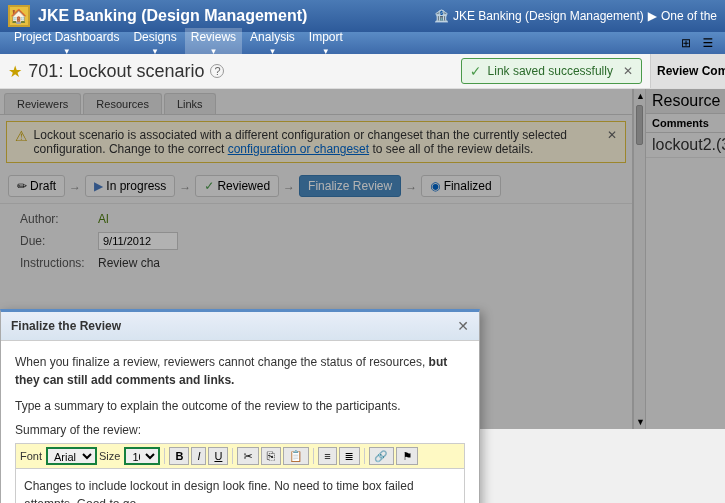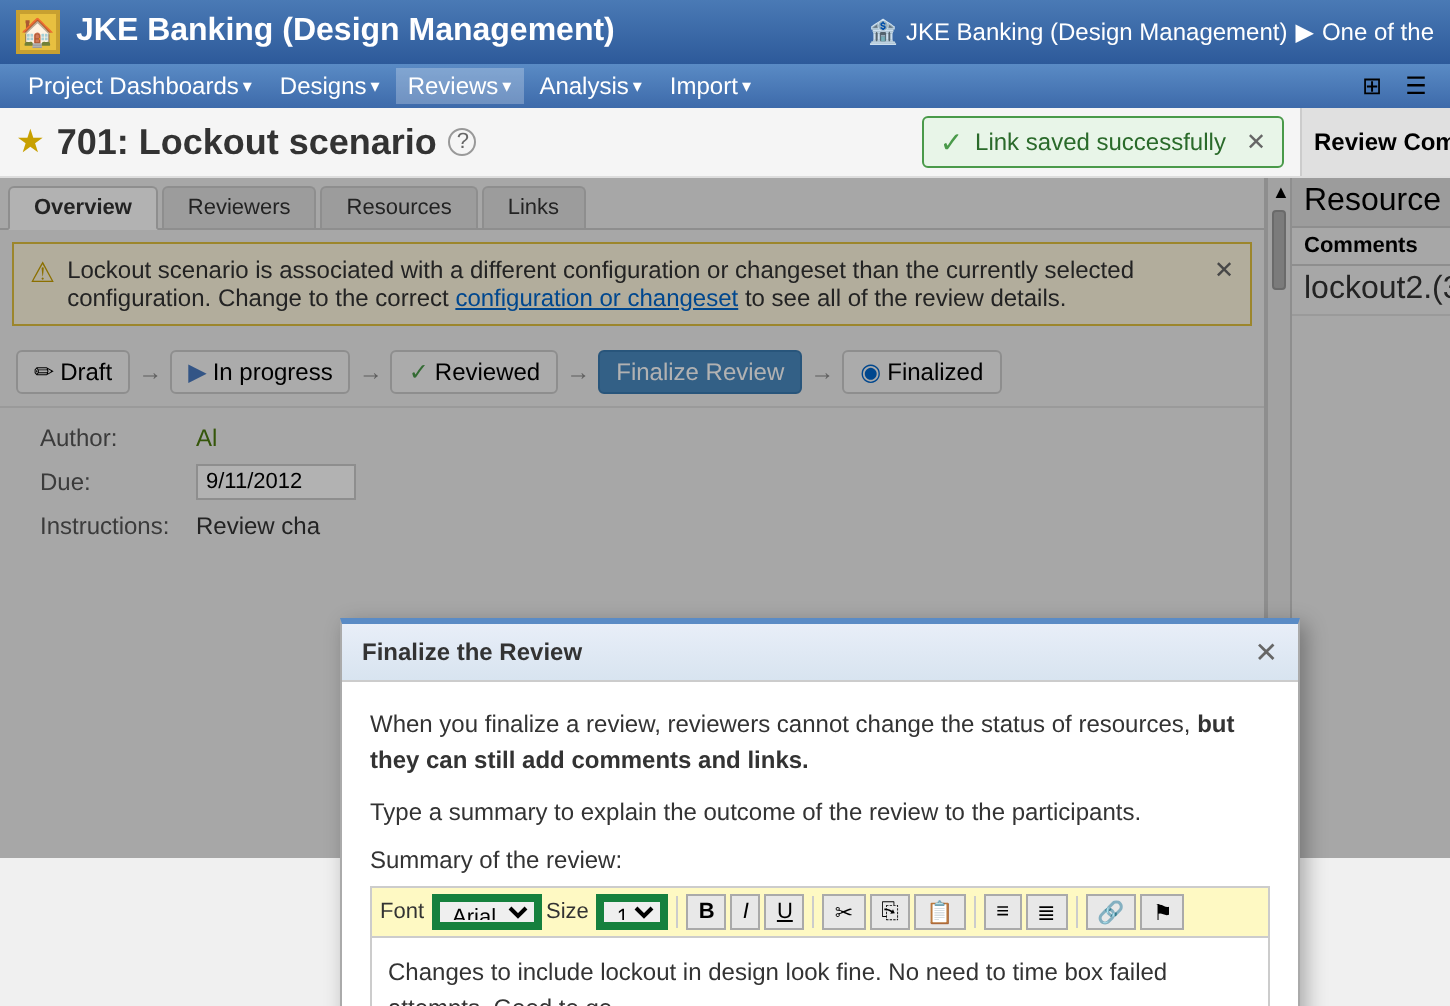--- a/index.html
+++ b/index.html
@@ -31,21 +31,21 @@
       background: linear-gradient(to bottom, #5a8bc5, #3d6aaa);
       display: flex;
       align-items: center;
       justify-content: space-between;
       padding: 2px 8px;
       height: 22px;
     }
     .menu-items { display: flex; gap: 2px; }
     .menu-item {
       color: white; font-size: 11px; padding: 2px 6px; cursor: pointer;
-      display: flex; align-items: center; gap: 2px;
+      display: flex; align-items: center; gap: 2px; flex-direction: column;
     }
     .menu-icon { font-size: 9px; }
 
     
     .breadcrumb-bar {
       background: #e8e8e8;
       padding: 3px 8px;
       font-size: 11px;
       color: #555;
       border-bottom: 1px solid #ccc;
@@ -56,21 +56,21 @@
     .page-header {
       background: #f5f5f5;
       padding: 6px 8px;
       display: flex;
       align-items: center;
       justify-content: space-between;
       border-bottom: 1px solid #ddd;
     }
     .page-title-area { display: flex; align-items: center; gap: 6px; }
     .review-icon { color: #c8a000; font-size: 16px; }
-    .page-title { font-size: 18px; font-weight: bold; color: #333; }
+    .page-title { font-size: 18px; font-weight: normal; color: #333; }
     .help-icon { color: #666; font-size: 11px; cursor: pointer; border: 1px solid #999; border-radius: 50%; width: 14px; height: 14px; display: inline-flex; align-items: center; justify-content: center; }
 
     
     .notification {
       background: #e8f5e8;
       border: 1px solid #4a9a4a;
       padding: 4px 8px;
       display: flex;
       align-items: center;
       gap: 6px;
@@ -210,21 +210,20 @@
 
     
     .modal-overlay {
       position: absolute;
       top: 0; left: 0; right: 0; bottom: 0;
       background: rgba(0,0,0,0.3);
       display: flex;
       align-items: flex-start;
       justify-content: flex-start;
       padding-top: 220px;
-      padding-left: 170px;
     }
     .modal {
       background: white;
       border: 1px solid #aaa;
       border-top: 3px solid #5a8bc5;
       width: 480px;
       box-shadow: 3px 3px 10px rgba(0,0,0,0.3);
     }
     .modal-header {
       background: linear-gradient(to bottom, #e8eef8, #d8e4f0);
@@ -245,21 +244,21 @@
       align-items: center;
       gap: 2px;
       padding: 3px 4px;
       border: 1px solid #ccc;
       background: #fef9c3;
       margin-bottom: 0;
     }
     .toolbar-label { font-size: 11px; color: #333; margin-right: 2px; }
     .toolbar-select {
       font-size: 11px;
-      border: 4px solid #15803d;
+      border: 2px solid #15803d;
       padding: 1px 2px;
       height: 18px;
     }
     .toolbar-btn {
       padding: 1px 5px;
       border: 1px solid #aaa;
       background: #e8e8e8;
       cursor: pointer;
       font-size: 11px;
       height: 18px;
@@ -368,21 +367,20 @@
     <div style="background:#e0e0e0; border-left:1px solid #ccc; padding:4px 6px; font-size:11px; font-weight:bold; white-space:nowrap; display:flex; align-items:center; overflow:hidden; max-width:75px;">
       <span>Review Com</span>
     </div>
   </div>
 
   <div style="display:flex; height:340px; position:relative;">
 
     <div class="left-panel">
 
       <div class="tabs">
-        <div class="tab active">Overview</div>
         <div class="tab">Reviewers</div>
         <div class="tab">Resources</div>
         <div class="tab">Links</div>
       </div>
 
       <div class="warning-banner">
         <span class="warning-icon">⚠</span>
         <div>
           <span>Lockout scenario is associated with a different configuration or changeset than the currently selected configuration. Change to the correct </span><span class="warning-link">configuration or changeset</span><span> to see all of the review details.</span>
         </div>

